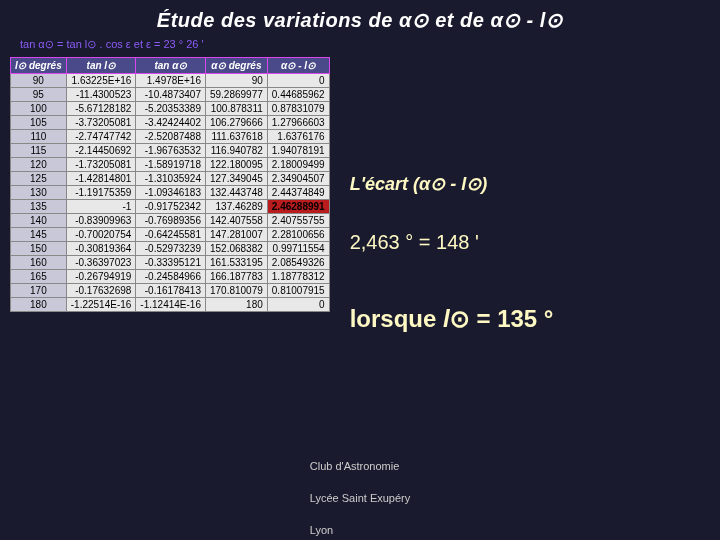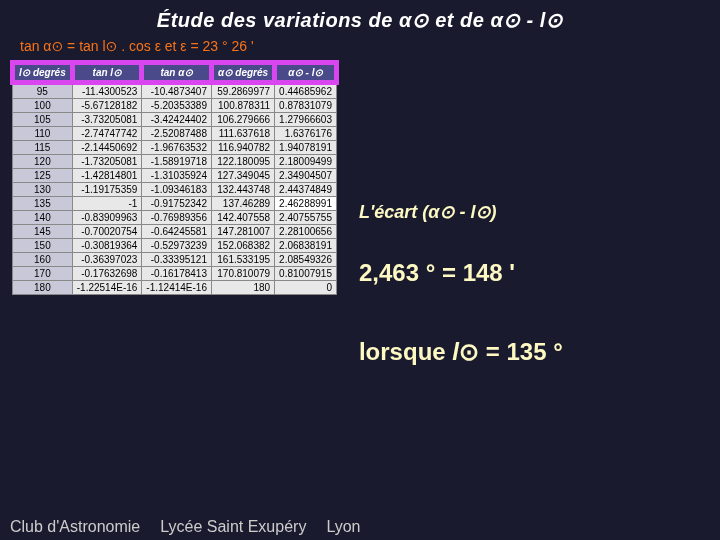--- a/index.html
+++ b/index.html
@@ -13,39 +13,40 @@
       flex-direction: column;
       align-items: center;
     }
 
     .page-container {
       width: 720px;
       height: 540px;
       background: #1a1a2e;
       display: flex;
       flex-direction: column;
+      align-items: center;
       padding: 8px 10px 4px 10px;
     }
 
     .title-section {
       text-align: center;
       color: #ffffff;
       margin-bottom: 6px;
     }
 
     .title-line1 {
       font-size: 20px;
       font-weight: bold;
       font-style: italic;
       letter-spacing: 0.5px;
     }
 
     .formula-line {
-      color: #f97316;
-      font-size: 14px;
+      color: #8b5cf6;
+      font-size: 11px;
       margin-bottom: 6px;
       align-self: flex-start;
       padding-left: 10px;
     }
 
     .main-content {
       display: flex;
       width: 100%;
       flex: 1;
       gap: 10px;
@@ -57,21 +58,21 @@
 
     table {
       border-collapse: collapse;
       font-size: 10px;
       color: #000;
     }
 
     th {
       background: #4a4a8a;
       color: #ffffff;
-      border: 5px solid #d946ef;
+      border: 1px solid #d946ef;
       padding: 2px 4px;
       text-align: center;
       font-size: 10px;
       font-style: italic;
       white-space: nowrap;
     }
 
     td {
       border: 1px solid #888;
       padding: 1px 4px;
@@ -80,22 +81,22 @@
       white-space: nowrap;
       font-size: 10px;
     }
 
     td:first-child {
       text-align: center;
       background: #c8c8d8;
     }
 
     .highlight-row td:last-child {
-      background: #ffffff;
-      font-weight: normal;
+      background: #b91c1c;
+      font-weight: bold;
     }
 
     .right-section {
       flex: 1;
       display: flex;
       flex-direction: column;
       justify-content: center;
       align-items: flex-start;
       padding-left: 10px;
       color: #fef9c3;
@@ -103,36 +104,37 @@
     }
 
     .ecart-text {
       font-size: 18px;
       font-weight: bold;
       margin-bottom: 8px;
       font-style: italic;
     }
 
     .value-text {
-      font-size: 24px;
-      font-weight: bold;
+      font-size: 20px;
+      font-weight: normal;
       margin-bottom: 23px;
     }
 
     .lorsque-text {
       font-size: 24px;
       font-weight: bold;
     }
 
     .footer {
       color: #cccccc;
-      font-size: 16px;
+      font-size: 11px;
       margin-top: 12px;
       display: flex;
       gap: 20px;
+      flex-direction: column;
     }
   </style>
 </head>
 <body>
 
 <div class="page-container">
 
   <div class="title-section">
     <div class="title-line1">Étude des variations de  α⊙  et de   α⊙ - l⊙</div>
   </div>
@@ -145,20 +147,27 @@
         <thead>
           <tr>
             <th><i>l</i>⊙ degrés</th>
             <th>tan <i>l</i>⊙</th>
             <th>tan α⊙</th>
             <th>α⊙ degrés</th>
             <th>α⊙ - <i>l</i>⊙</th>
           </tr>
         </thead>
         <tbody id="table-body">
+        <tr>
+              <td>90</td>
+              <td>1.63225E+16</td>
+              <td>1.4978E+16</td>
+              <td>90</td>
+              <td>0</td>
+            </tr>
             <tr>
               <td>95</td>
               <td>-11.4300523</td>
               <td>-10.4873407</td>
               <td>59.2869977</td>
               <td>0.44685962</td>
             </tr>
             <tr>
               <td>100</td>
               <td>-5.67128182</td>
@@ -227,28 +236,35 @@
               <td>-0.70020754</td>
               <td>-0.64245581</td>
               <td>147.281007</td>
               <td>2.28100656</td>
             </tr>
             <tr>
               <td>150</td>
               <td>-0.30819364</td>
               <td>-0.52973239</td>
               <td>152.068382</td>
-              <td>2.06838191</td>
+              <td>0.99711554</td>
             </tr>
             <tr>
               <td>160</td>
               <td>-0.36397023</td>
               <td>-0.33395121</td>
               <td>161.533195</td>
               <td>2.08549326</td>
+            </tr>
+            <tr>
+              <td>165</td>
+              <td>-0.26794919</td>
+              <td>-0.24584966</td>
+              <td>166.187783</td>
+              <td>1.18778312</td>
             </tr>
             <tr>
               <td>170</td>
               <td>-0.17632698</td>
               <td>-0.16178413</td>
               <td>170.810079</td>
               <td>0.81007915</td>
             </tr>
             <tr>
               <td>180</td>

